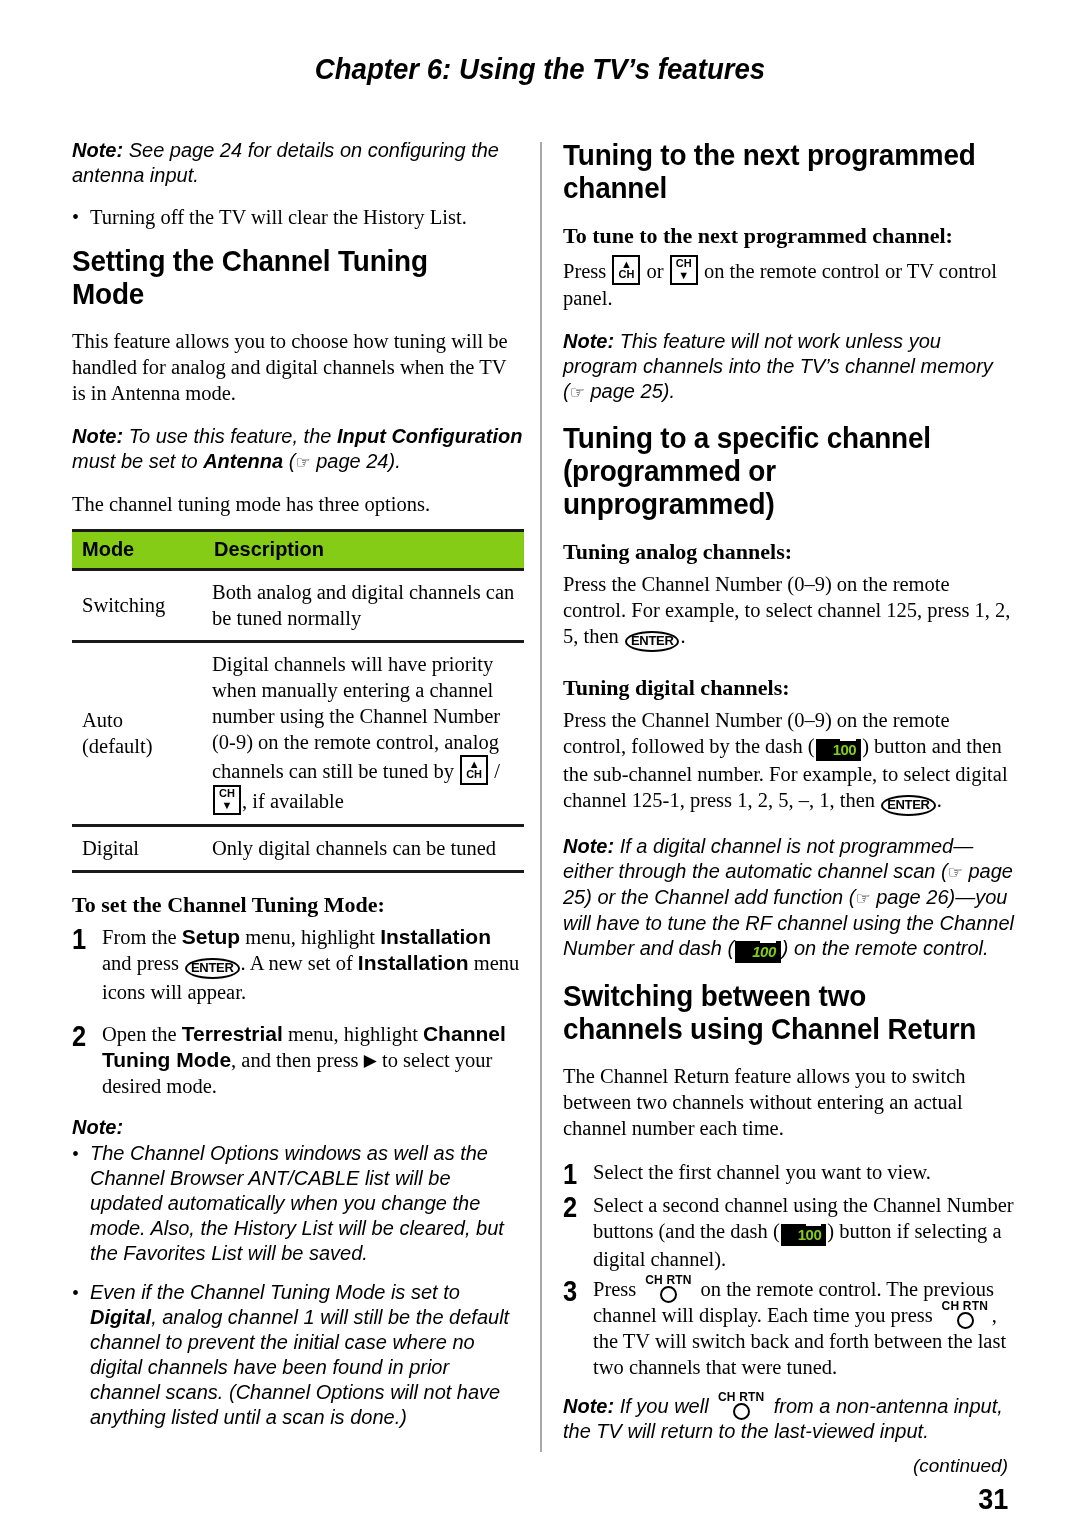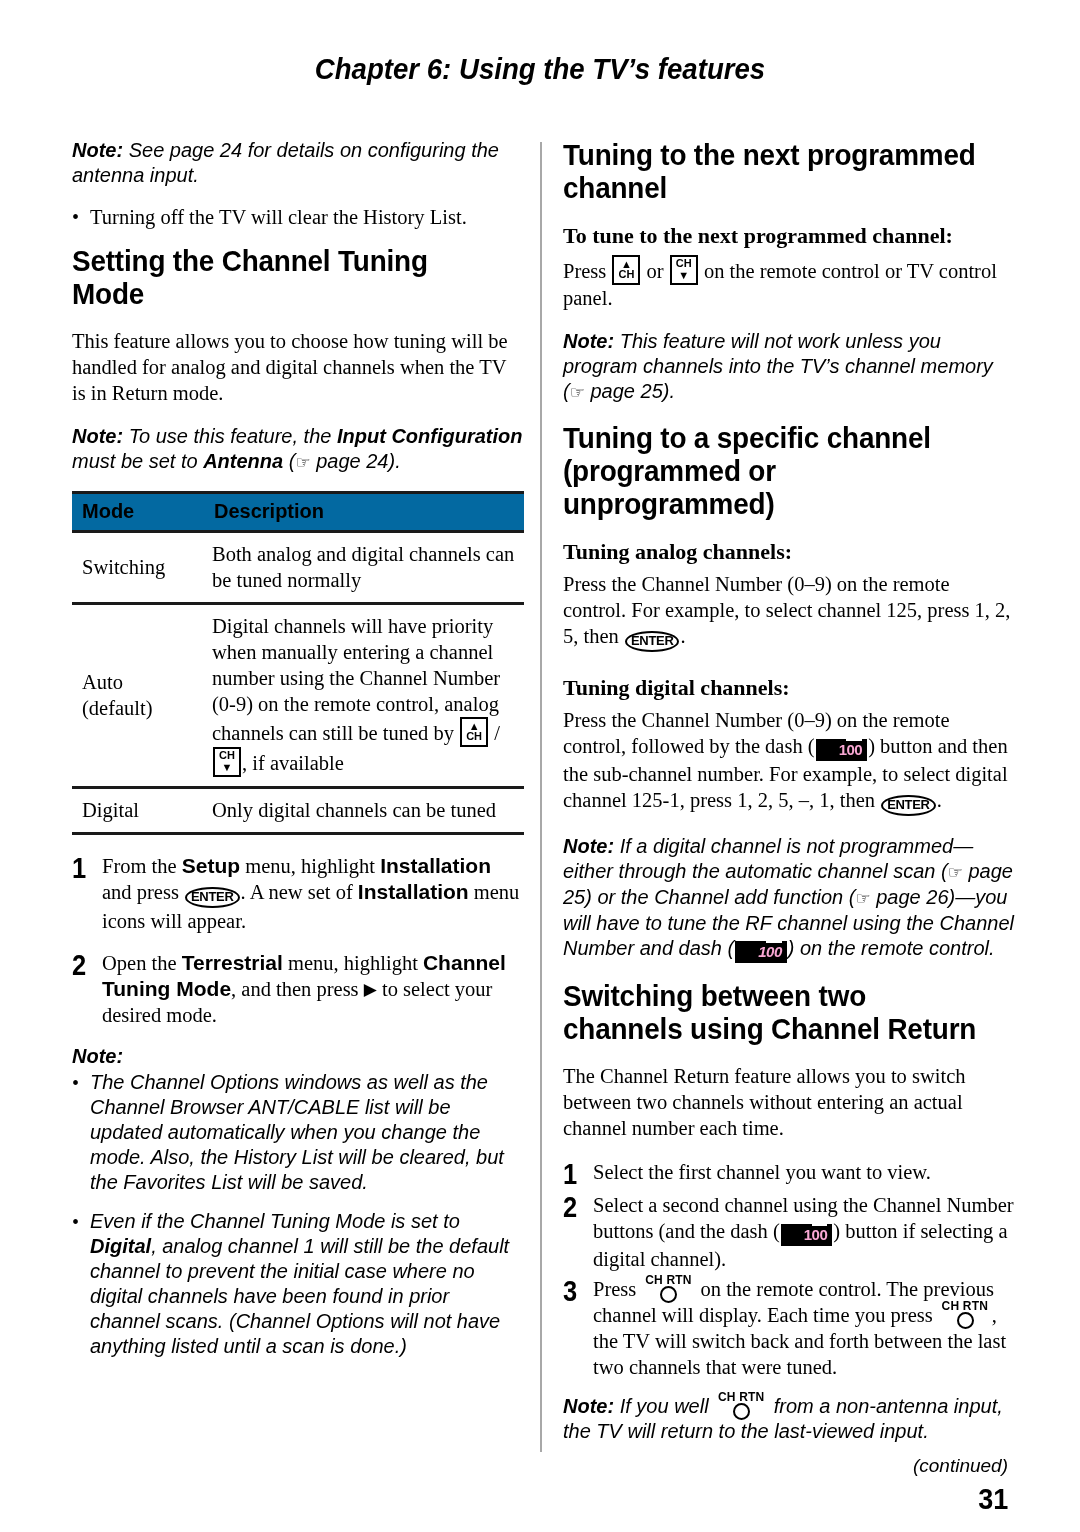--- a/index.html
+++ b/index.html
@@ -132,21 +132,21 @@
     margin: 16px 0 2px 0;
   }
 
   
   table.mode-table {
     border-collapse: collapse;
     width: 452px;
     margin: 4px 0 18px 0;
   }
   table.mode-table thead th {
-    background: #0369a1;
+    background: #84cc16;
     font-family: "Liberation Sans Narrow", "Liberation Sans", sans-serif;
     font-weight: bold;
     font-size: 20px;
     text-align: left;
     padding: 6px 8px 7px 8px;
     border-top: 3px solid #1a1a1a;
     border-bottom: 3px solid #1a1a1a;
   }
   table.mode-table thead th.c1 { width: 116px; padding-left: 10px; }
   table.mode-table tbody td {
@@ -219,23 +219,23 @@
     left: 0;
     width: 24px;
     text-align: center;
     font-size: 11px;
     line-height: 11px;
   }
 
   .key-100 {
     display: inline-block;
     background: #000;
-    color: #f9a8d4;
+    color: #84cc16;
     border: 2px solid #000;
-    padding: 1px 3px 2px 21px;
+    padding: 1px 3px 2px 15px;
     font-family: "Liberation Sans Narrow", "Liberation Sans", sans-serif;
     font-weight: bold;
     font-size: 15px;
     line-height: 15px;
     vertical-align: -2px;
     letter-spacing: -0.5px;
     margin: 0 1px;
   }
   .key-100 .ovb { border-top: 2px solid #fff; }
 
@@ -334,24 +334,25 @@
 
     <p class="note"><b class="nb">Note:</b><span> See page 24 for details on configuring the antenna input.</span></p>
 
     <div class="bullet-row">
       <div class="bullet-dot">•</div>
       <div class="bullet-text-serif">Turning off the TV will clear the History List.</div>
     </div>
 
     <h1 class="sec first">Setting the Channel Tuning Mode</h1>
 
-    <p class="body-p">This feature allows you to choose how tuning will be handled for analog and digital channels when the TV is in Return mode.</p>
+    <p class="body-p">This feature allows you to choose how tuning will be handled for analog and digital channels when the TV is in Antenna mode.</p>
 
     <p class="note"><b class="nb">Note:</b><span> To use this feature, the </span><b>Input Configuration</b><span> must be set to </span><b>Antenna</b><span> (</span><span class="hand">☞</span><span> page 24).</span></p>
 
+    <p class="body-p tight">The channel tuning mode has three options.</p>
 
     <table class="mode-table">
       <thead>
         <tr>
           <th class="c1">Mode</th>
           <th>Description</th>
         </tr>
       </thead>
       <tbody>
         <tr>
@@ -365,20 +366,21 @@
           </td>
           <td><span>Digital channels will have priority when manually entering a channel number using the Channel Number (0-9) on the remote control, analog channels can still be tuned by </span><span class="key-ch"><span class="kar" style="top:2px">▲</span><span class="kl2">CH</span></span><span> / </span><span class="key-ch"><span class="kl1">CH</span><span class="kar" style="top:13px">▼</span></span><span>, if available</span></td>
         </tr>
         <tr>
           <td class="c1">Digital</td>
           <td>Only digital channels can be tuned</td>
         </tr>
       </tbody>
     </table>
 
+    <h2 class="sub">To set the Channel Tuning Mode:</h2>
 
     <div class="step">
       <div class="step-num">1</div>
       <div class="step-body"><span>From the </span><b class="bold-sans">Setup</b><span> menu, highlight </span><b class="bold-sans">Installation</b><span> and press </span><span class="key-enter">ENTER</span><span>. A new set of </span><b class="bold-sans">Installation</b><span> menu icons will appear.</span></div>
     </div>
 
     <div class="step">
       <div class="step-num">2</div>
       <div class="step-body"><span>Open the </span><b class="bold-sans">Terrestrial</b><span> menu, highlight </span><b class="bold-sans">Channel Tuning Mode</b><span>, and then press </span><span class="arrow-right">▶</span><span> to select your desired mode.</span></div>
     </div>

